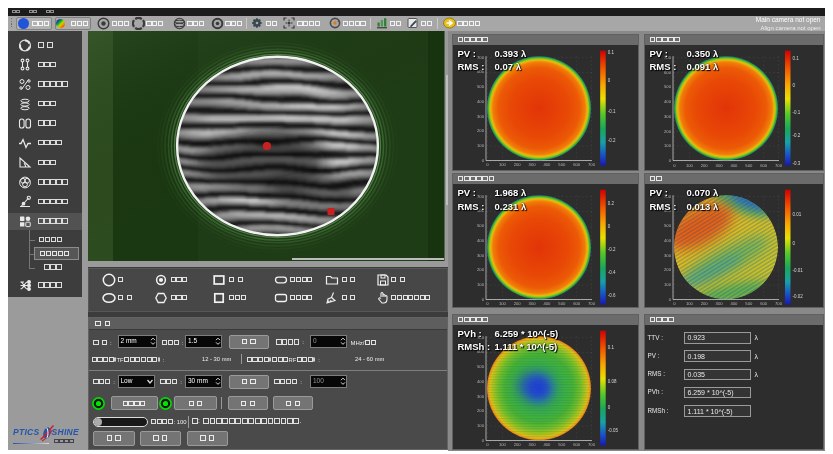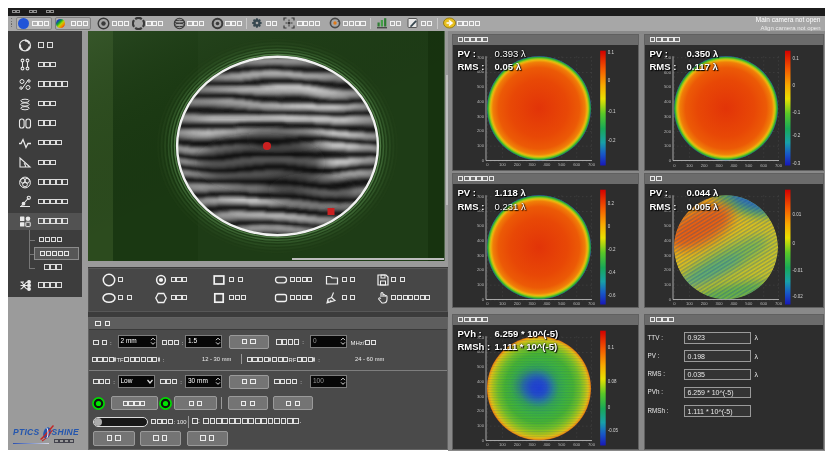--- a/index.html
+++ b/index.html
@@ -479,23 +479,23 @@
     <text x="94.9" y="132.5" font-size="4.2" fill="#b5b5b5" text-anchor="middle" font-family="Liberation Sans">400</text>
     <text x="109.8" y="132.5" font-size="4.2" fill="#b5b5b5" text-anchor="middle" font-family="Liberation Sans">500</text>
     <text x="124.7" y="132.5" font-size="4.2" fill="#b5b5b5" text-anchor="middle" font-family="Liberation Sans">600</text>
     <text x="139.5" y="132.5" font-size="4.2" fill="#b5b5b5" text-anchor="middle" font-family="Liberation Sans">700</text>
     <text x="155.7" y="20.5" font-size="4.5" fill="#d8d8d8" font-family="Liberation Sans">0.1</text>
     <text x="155.7" y="48.2" font-size="4.5" fill="#d8d8d8" font-family="Liberation Sans">0</text>
     <text x="155.7" y="79.2" font-size="4.5" fill="#d8d8d8" font-family="Liberation Sans">-0.1</text>
     <text x="155.7" y="108.5" font-size="4.5" fill="#d8d8d8" font-family="Liberation Sans">-0.2</text>
   </svg>
 <div class="t" style="left:457.5px;top:49.0px;font-size:9.5px;font-weight:bold;color:#fff;text-shadow:0 0 2px #000,1px 1px 1px #000">PV :</div>
-<div class="t" style="left:494.5px;top:49.0px;font-size:9.5px;font-weight:normal;color:#fff;text-shadow:0 0 2px #000,1px 1px 1px #000">0.393 λ</div>
+<div class="t" style="left:494.5px;top:49.0px;font-size:9.5px;font-weight:bold;color:#fff;text-shadow:0 0 2px #000,1px 1px 1px #000">0.393 λ</div>
 <div class="t" style="left:457.5px;top:62.3px;font-size:9.5px;font-weight:bold;color:#fff;text-shadow:0 0 2px #000,1px 1px 1px #000">RMS :</div>
-<div class="t" style="left:494.5px;top:62.3px;font-size:9.5px;font-weight:bold;color:#fff;text-shadow:0 0 2px #000,1px 1px 1px #000">0.05 λ</div>
+<div class="t" style="left:494.5px;top:62.3px;font-size:9.5px;font-weight:bold;color:#fff;text-shadow:0 0 2px #000,1px 1px 1px #000">0.07 λ</div>
 <div class="a" style="left:643.5px;top:33.5px;width:180px;height:137.5px;background:#2d2d2d;border:1px solid #606060"></div>
 <div class="a" style="left:644.5px;top:34.5px;width:178px;height:10.5px;background:#6b6b6b"></div>
 <div class="t" style="left:649.5px;top:36.5px;font-size:6.3px;font-weight:bold;color:#f2f2f2"><i class="cj"></i><i class="cj"></i><i class="cj"></i><i class="cj"></i><i class="cj"></i></div>
 <svg class="a" style="left:643.5px;top:33.5px" width="180px" height="137.5px" viewBox="0 0 180 137.5">
     <path d="M30.5 22.2 V126.5 M45.4 22.2 V126.5 M60.2 22.2 V126.5 M75.1 22.2 V126.5 M89.9 22.2 V126.5 M104.8 22.2 V126.5 M119.7 22.2 V126.5 M134.5 22.2 V126.5 M29 23.7 H135 M29 38.5 H135 M29 53.2 H135 M29 68.0 H135 M29 82.7 H135 M29 97.5 H135 M29 112.2 H135 M29 127.0 H135" stroke="#9a9a9a" stroke-width="0.5" opacity="0.28" stroke-dasharray="1.5 2.5" fill="none"></path>
     <path d="M29 22.2 V126.5 H135" stroke="#c8c8c8" stroke-width="0.8" fill="none"></path>
     <circle cx="82" cy="74.3" r="52" fill="url(#warm)"></circle>
     <rect x="141" y="16.7" width="5.5" height="114.8" fill="url(#cbar)"></rect>
     <text x="27" y="24.7" font-size="4.2" fill="#b5b5b5" text-anchor="end" font-family="Liberation Sans">700</text>
     <text x="27" y="39.5" font-size="4.2" fill="#b5b5b5" text-anchor="end" font-family="Liberation Sans">600</text>
@@ -515,21 +515,21 @@
     <text x="134.5" y="132.5" font-size="4.2" fill="#b5b5b5" text-anchor="middle" font-family="Liberation Sans">700</text>
     <text x="148.5" y="26.0" font-size="4.5" fill="#d8d8d8" font-family="Liberation Sans">0.1</text>
     <text x="148.5" y="53.0" font-size="4.5" fill="#d8d8d8" font-family="Liberation Sans">0</text>
     <text x="148.5" y="80.0" font-size="4.5" fill="#d8d8d8" font-family="Liberation Sans">-0.1</text>
     <text x="148.5" y="103.0" font-size="4.5" fill="#d8d8d8" font-family="Liberation Sans">-0.2</text>
     <text x="148.5" y="131.0" font-size="4.5" fill="#d8d8d8" font-family="Liberation Sans">-0.3</text>
   </svg>
 <div class="t" style="left:649.5px;top:49.0px;font-size:9.5px;font-weight:bold;color:#fff;text-shadow:0 0 2px #000,1px 1px 1px #000">PV :</div>
 <div class="t" style="left:686.5px;top:49.0px;font-size:9.5px;font-weight:bold;color:#fff;text-shadow:0 0 2px #000,1px 1px 1px #000">0.350 λ</div>
 <div class="t" style="left:649.5px;top:62.3px;font-size:9.5px;font-weight:bold;color:#fff;text-shadow:0 0 2px #000,1px 1px 1px #000">RMS :</div>
-<div class="t" style="left:686.5px;top:62.3px;font-size:9.5px;font-weight:bold;color:#fff;text-shadow:0 0 2px #000,1px 1px 1px #000">0.117 λ</div>
+<div class="t" style="left:686.5px;top:62.3px;font-size:9.5px;font-weight:bold;color:#fff;text-shadow:0 0 2px #000,1px 1px 1px #000">0.091 λ</div>
 <div class="a" style="left:451.5px;top:172.9px;width:187.3px;height:135.3px;background:#2d2d2d;border:1px solid #606060"></div>
 <div class="a" style="left:452.5px;top:173.9px;width:185.3px;height:10.5px;background:#6b6b6b"></div>
 <div class="t" style="left:457.5px;top:175.9px;font-size:6.3px;font-weight:bold;color:#f2f2f2"><i class="cj"></i><i class="cj"></i><i class="cj"></i><i class="cj"></i><i class="cj"></i><i class="cj"></i></div>
 <svg class="a" style="left:451.5px;top:172.9px" width="187.3px" height="135.3px" viewBox="0 0 187.3 135.3">
     <path d="M35.5 22.2 V126.5 M50.4 22.2 V126.5 M65.2 22.2 V126.5 M80.1 22.2 V126.5 M94.9 22.2 V126.5 M109.8 22.2 V126.5 M124.7 22.2 V126.5 M139.5 22.2 V126.5 M34 23.7 H140 M34 38.5 H140 M34 53.2 H140 M34 68.0 H140 M34 82.7 H140 M34 97.5 H140 M34 112.2 H140 M34 127.0 H140" stroke="#9a9a9a" stroke-width="0.5" opacity="0.28" stroke-dasharray="1.5 2.5" fill="none"></path>
     <path d="M34 22.2 V126.5 H140" stroke="#c8c8c8" stroke-width="0.8" fill="none"></path>
     <circle cx="87" cy="74.3" r="52" fill="url(#warm)"></circle>
     <rect x="148.2" y="16.7" width="5.5" height="114.8" fill="url(#cbar)"></rect>
     <text x="32" y="24.7" font-size="4.2" fill="#b5b5b5" text-anchor="end" font-family="Liberation Sans">700</text>
     <text x="32" y="39.5" font-size="4.2" fill="#b5b5b5" text-anchor="end" font-family="Liberation Sans">600</text>
@@ -547,23 +547,23 @@
     <text x="109.8" y="132.5" font-size="4.2" fill="#b5b5b5" text-anchor="middle" font-family="Liberation Sans">500</text>
     <text x="124.7" y="132.5" font-size="4.2" fill="#b5b5b5" text-anchor="middle" font-family="Liberation Sans">600</text>
     <text x="139.5" y="132.5" font-size="4.2" fill="#b5b5b5" text-anchor="middle" font-family="Liberation Sans">700</text>
     <text x="155.7" y="31.6" font-size="4.5" fill="#d8d8d8" font-family="Liberation Sans">0.2</text>
     <text x="155.7" y="54.7" font-size="4.5" fill="#d8d8d8" font-family="Liberation Sans">0</text>
     <text x="155.7" y="77.8" font-size="4.5" fill="#d8d8d8" font-family="Liberation Sans">-0.2</text>
     <text x="155.7" y="100.9" font-size="4.5" fill="#d8d8d8" font-family="Liberation Sans">-0.4</text>
     <text x="155.7" y="124.0" font-size="4.5" fill="#d8d8d8" font-family="Liberation Sans">-0.6</text>
   </svg>
 <div class="t" style="left:457.5px;top:188.4px;font-size:9.5px;font-weight:bold;color:#fff;text-shadow:0 0 2px #000,1px 1px 1px #000">PV :</div>
-<div class="t" style="left:494.5px;top:188.4px;font-size:9.5px;font-weight:bold;color:#fff;text-shadow:0 0 2px #000,1px 1px 1px #000">1.118 λ</div>
+<div class="t" style="left:494.5px;top:188.4px;font-size:9.5px;font-weight:bold;color:#fff;text-shadow:0 0 2px #000,1px 1px 1px #000">1.968 λ</div>
 <div class="t" style="left:457.5px;top:201.70000000000002px;font-size:9.5px;font-weight:bold;color:#fff;text-shadow:0 0 2px #000,1px 1px 1px #000">RMS :</div>
-<div class="t" style="left:494.5px;top:201.70000000000002px;font-size:9.5px;font-weight:normal;color:#fff;text-shadow:0 0 2px #000,1px 1px 1px #000">0.231 λ</div>
+<div class="t" style="left:494.5px;top:201.70000000000002px;font-size:9.5px;font-weight:bold;color:#fff;text-shadow:0 0 2px #000,1px 1px 1px #000">0.231 λ</div>
 <div class="a" style="left:643.5px;top:172.9px;width:180px;height:135.3px;background:#2d2d2d;border:1px solid #606060"></div>
 <div class="a" style="left:644.5px;top:173.9px;width:178px;height:10.5px;background:#6b6b6b"></div>
 <div class="t" style="left:649.5px;top:175.9px;font-size:6.3px;font-weight:bold;color:#f2f2f2"><i class="cj"></i><i class="cj"></i></div>
 <svg class="a" style="left:643.5px;top:172.9px" width="180px" height="135.3px" viewBox="0 0 180 135.3">
     <path d="M30.5 22.2 V126.5 M45.4 22.2 V126.5 M60.2 22.2 V126.5 M75.1 22.2 V126.5 M89.9 22.2 V126.5 M104.8 22.2 V126.5 M119.7 22.2 V126.5 M134.5 22.2 V126.5 M29 23.7 H135 M29 38.5 H135 M29 53.2 H135 M29 68.0 H135 M29 82.7 H135 M29 97.5 H135 M29 112.2 H135 M29 127.0 H135" stroke="#9a9a9a" stroke-width="0.5" opacity="0.28" stroke-dasharray="1.5 2.5" fill="none"></path>
     <path d="M29 22.2 V126.5 H135" stroke="#c8c8c8" stroke-width="0.8" fill="none"></path>
     <clipPath id="cvc">
       <circle cx="82" cy="74.3" r="52"></circle>
     </clipPath>
     <g clip-path="url(#cvc)">
@@ -592,23 +592,23 @@
     <text x="89.9" y="132.5" font-size="4.2" fill="#b5b5b5" text-anchor="middle" font-family="Liberation Sans">400</text>
     <text x="104.8" y="132.5" font-size="4.2" fill="#b5b5b5" text-anchor="middle" font-family="Liberation Sans">500</text>
     <text x="119.7" y="132.5" font-size="4.2" fill="#b5b5b5" text-anchor="middle" font-family="Liberation Sans">600</text>
     <text x="134.5" y="132.5" font-size="4.2" fill="#b5b5b5" text-anchor="middle" font-family="Liberation Sans">700</text>
     <text x="148.5" y="43.1" font-size="4.5" fill="#d8d8d8" font-family="Liberation Sans">0.01</text>
     <text x="148.5" y="71.8" font-size="4.5" fill="#d8d8d8" font-family="Liberation Sans">0</text>
     <text x="148.5" y="99.5" font-size="4.5" fill="#d8d8d8" font-family="Liberation Sans">-0.01</text>
     <text x="148.5" y="124.9" font-size="4.5" fill="#d8d8d8" font-family="Liberation Sans">-0.02</text>
   </svg>
 <div class="t" style="left:649.5px;top:188.4px;font-size:9.5px;font-weight:bold;color:#fff;text-shadow:0 0 2px #000,1px 1px 1px #000">PV :</div>
-<div class="t" style="left:686.5px;top:188.4px;font-size:9.5px;font-weight:bold;color:#fff;text-shadow:0 0 2px #000,1px 1px 1px #000">0.044 λ</div>
+<div class="t" style="left:686.5px;top:188.4px;font-size:9.5px;font-weight:bold;color:#fff;text-shadow:0 0 2px #000,1px 1px 1px #000">0.070 λ</div>
 <div class="t" style="left:649.5px;top:201.70000000000002px;font-size:9.5px;font-weight:bold;color:#fff;text-shadow:0 0 2px #000,1px 1px 1px #000">RMS :</div>
-<div class="t" style="left:686.5px;top:201.70000000000002px;font-size:9.5px;font-weight:bold;color:#fff;text-shadow:0 0 2px #000,1px 1px 1px #000">0.005 λ</div>
+<div class="t" style="left:686.5px;top:201.70000000000002px;font-size:9.5px;font-weight:bold;color:#fff;text-shadow:0 0 2px #000,1px 1px 1px #000">0.013 λ</div>
 <div class="a" style="left:451.5px;top:313.6px;width:187.3px;height:136.4px;background:#2d2d2d;border:1px solid #606060"></div>
 <div class="a" style="left:452.5px;top:314.6px;width:185.3px;height:10.5px;background:#6b6b6b"></div>
 <div class="t" style="left:457.5px;top:316.6px;font-size:6.3px;font-weight:bold;color:#f2f2f2"><i class="cj"></i><i class="cj"></i><i class="cj"></i><i class="cj"></i><i class="cj"></i></div>
 <svg class="a" style="left:451.5px;top:313.6px" width="187.3px" height="136.4px" viewBox="0 0 187.3 136.4">
     <path d="M35.5 22.2 V126.5 M50.4 22.2 V126.5 M65.2 22.2 V126.5 M80.1 22.2 V126.5 M94.9 22.2 V126.5 M109.8 22.2 V126.5 M124.7 22.2 V126.5 M139.5 22.2 V126.5 M34 23.7 H140 M34 38.5 H140 M34 53.2 H140 M34 68.0 H140 M34 82.7 H140 M34 97.5 H140 M34 112.2 H140 M34 127.0 H140" stroke="#9a9a9a" stroke-width="0.5" opacity="0.28" stroke-dasharray="1.5 2.5" fill="none"></path>
     <path d="M34 22.2 V126.5 H140" stroke="#c8c8c8" stroke-width="0.8" fill="none"></path>
     <circle cx="87" cy="74.3" r="52" fill="url(#unif)"></circle>
     <circle cx="87" cy="74.3" r="52" fill="url(#hstripe)"></circle>
     <ellipse cx="80" cy="71.3" rx="15" ry="12" fill="#1b38d2" opacity="0.55" filter="url(#pb6)"></ellipse>
     <rect x="148.2" y="16.7" width="5.5" height="114.8" fill="url(#cbar)"></rect>

